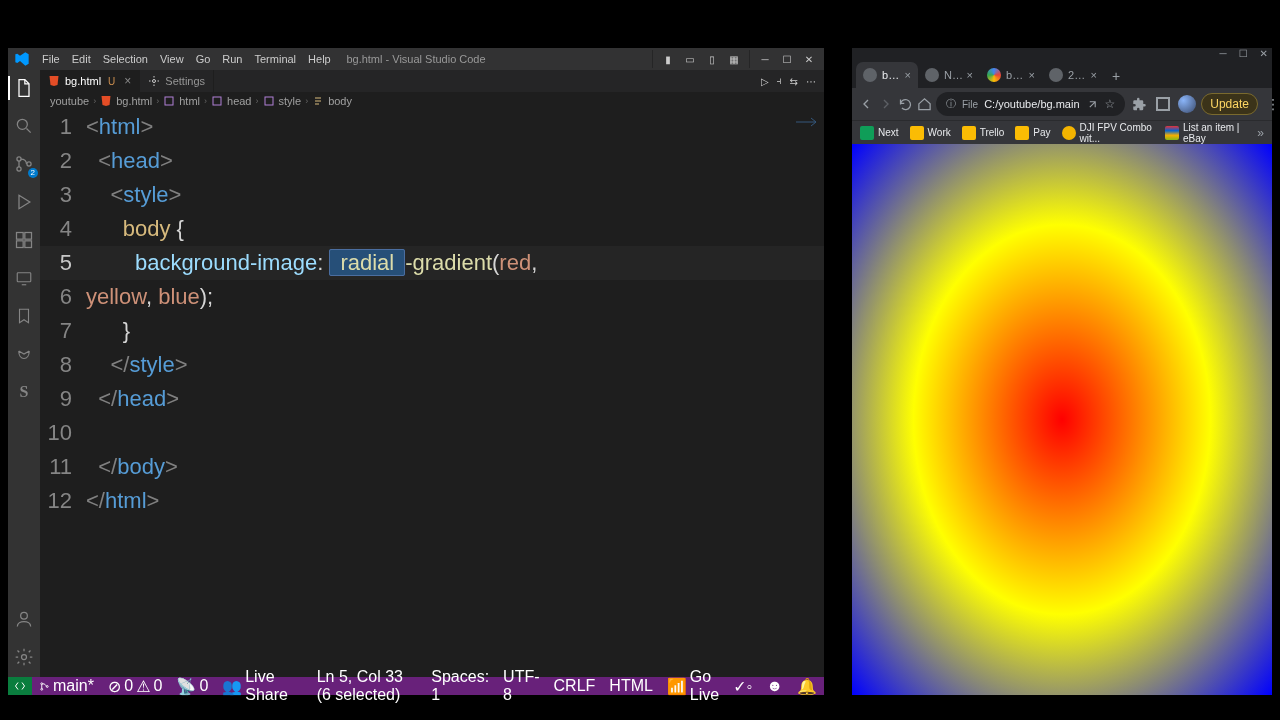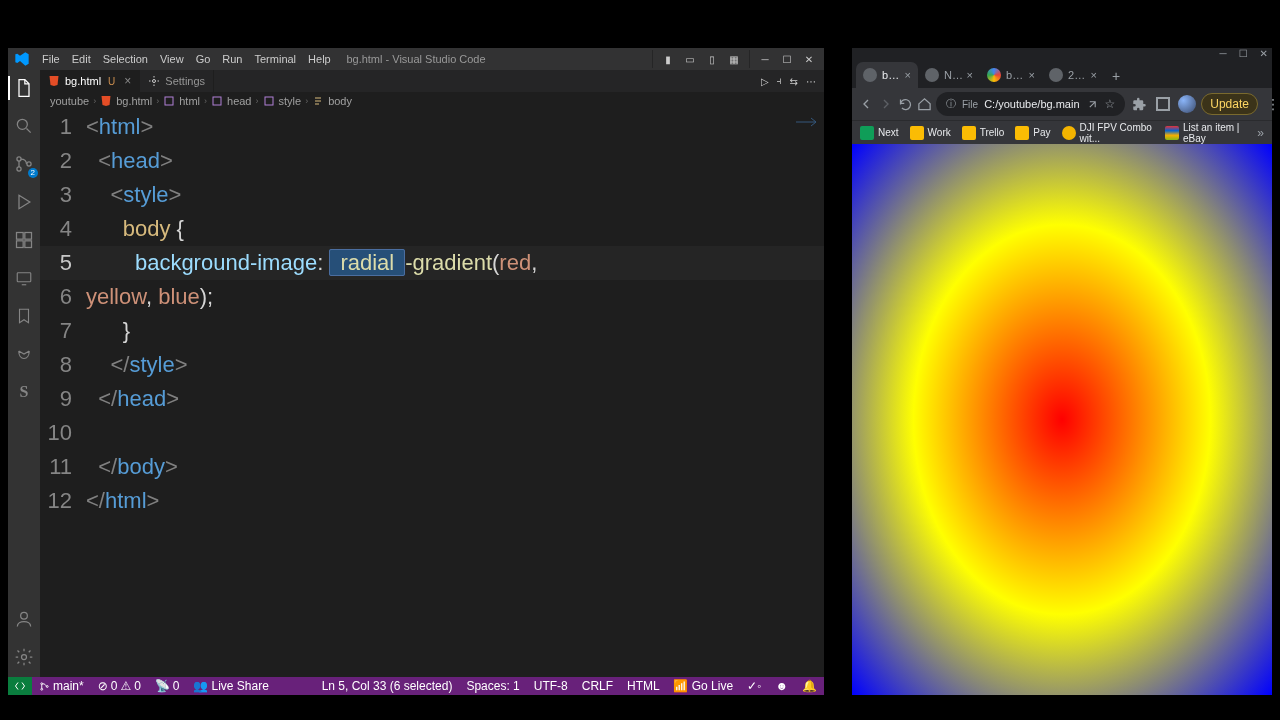--- a/index.html
+++ b/index.html
@@ -54,21 +54,21 @@
 .sel { color: #d7ba7d; }
 .prop { color: #9cdcfe; }
 .fn { color: #dcdcaa; }
 .val { color: #ce9178; }
 .pun { color: #d4d4d4; }
 .hl-line { position: absolute; left: 0; right: 0; height: 34px; background: rgba(255,255,255,0.03); top: 136px; }
 .sel-box { background: #264f78; border: 1px solid #4b6ea0; border-radius: 2px; padding: 0 10px; }
 
 .minimap-deco { position: absolute; top: 0; right: 0; width: 30px; height: 30px; opacity: 0.5; }
 
-.statusbar { height: 18px; background: #68217a; display: flex; align-items: center; font-size: 12px; color: #fff; padding: 0 0; }
+.statusbar { height: 18px; background: #68217a; display: flex; align-items: center; font-size: 16px; color: #fff; padding: 0 0; }
 .statusbar .remote { background: #0a7d3e; height: 100%; display: flex; align-items: center; padding: 0 6px; }
 .statusbar .sitem { padding: 0 7px; display: flex; align-items: center; gap: 3px; cursor: pointer; }
 .statusbar .right { margin-left: auto; display: flex; }
 
 
 .chrome { width: 420px; background: #202124; display: flex; flex-direction: column; }
 .chrome-top { height: 10px; background: #202124; display: flex; justify-content: flex-end; align-items: center; padding: 0 4px; gap: 12px; color: #9aa0a6; font-size: 10px; }
 .chrome-tabs { height: 30px; background: #202124; display: flex; align-items: flex-end; padding: 0 4px; gap: 0; }
 .ctab { height: 26px; background: #35363a; border-radius: 7px 7px 0 0; display: flex; align-items: center; padding: 0 7px; gap: 5px; font-size: 11px; color: #e8eaed; max-width: 62px; margin-right: 0; cursor: pointer; }
 .ctab .fav { width: 14px; height: 14px; border-radius: 50%; flex-shrink: 0; }

